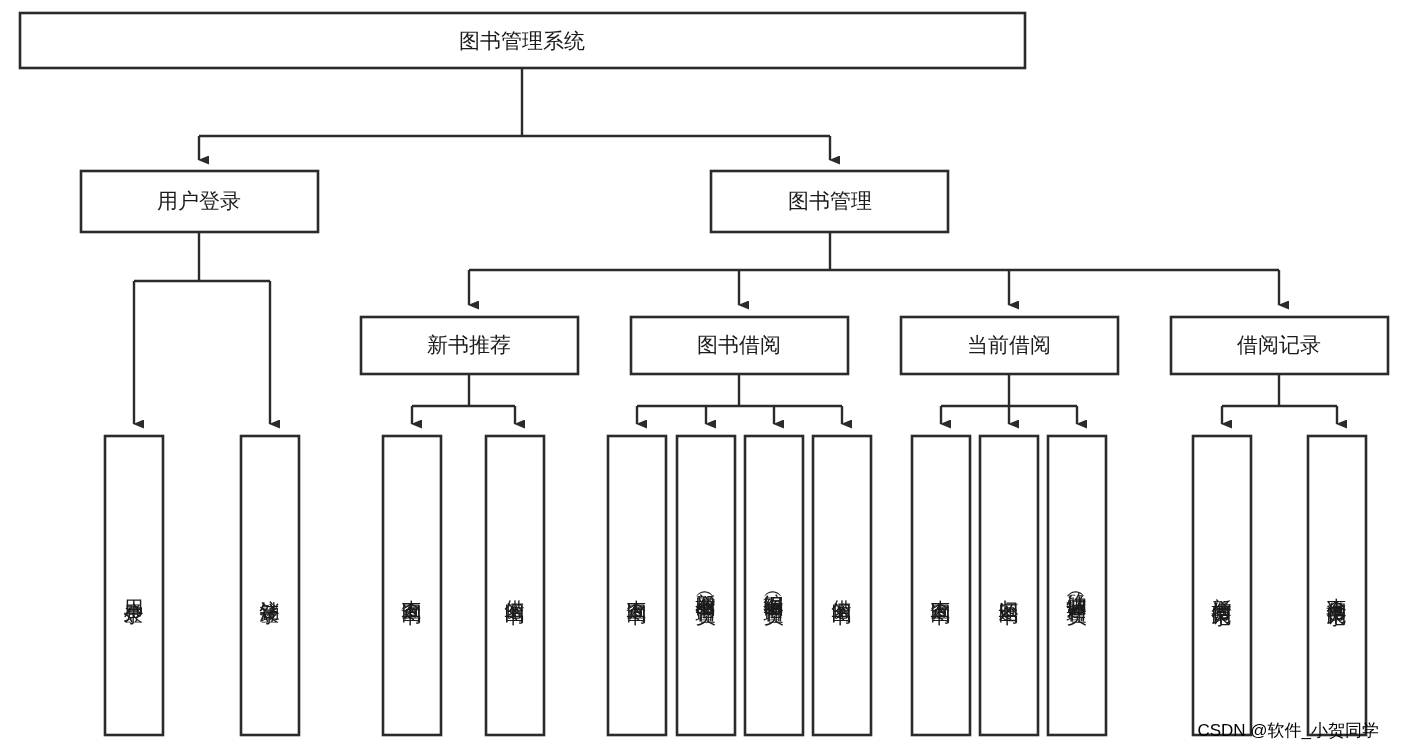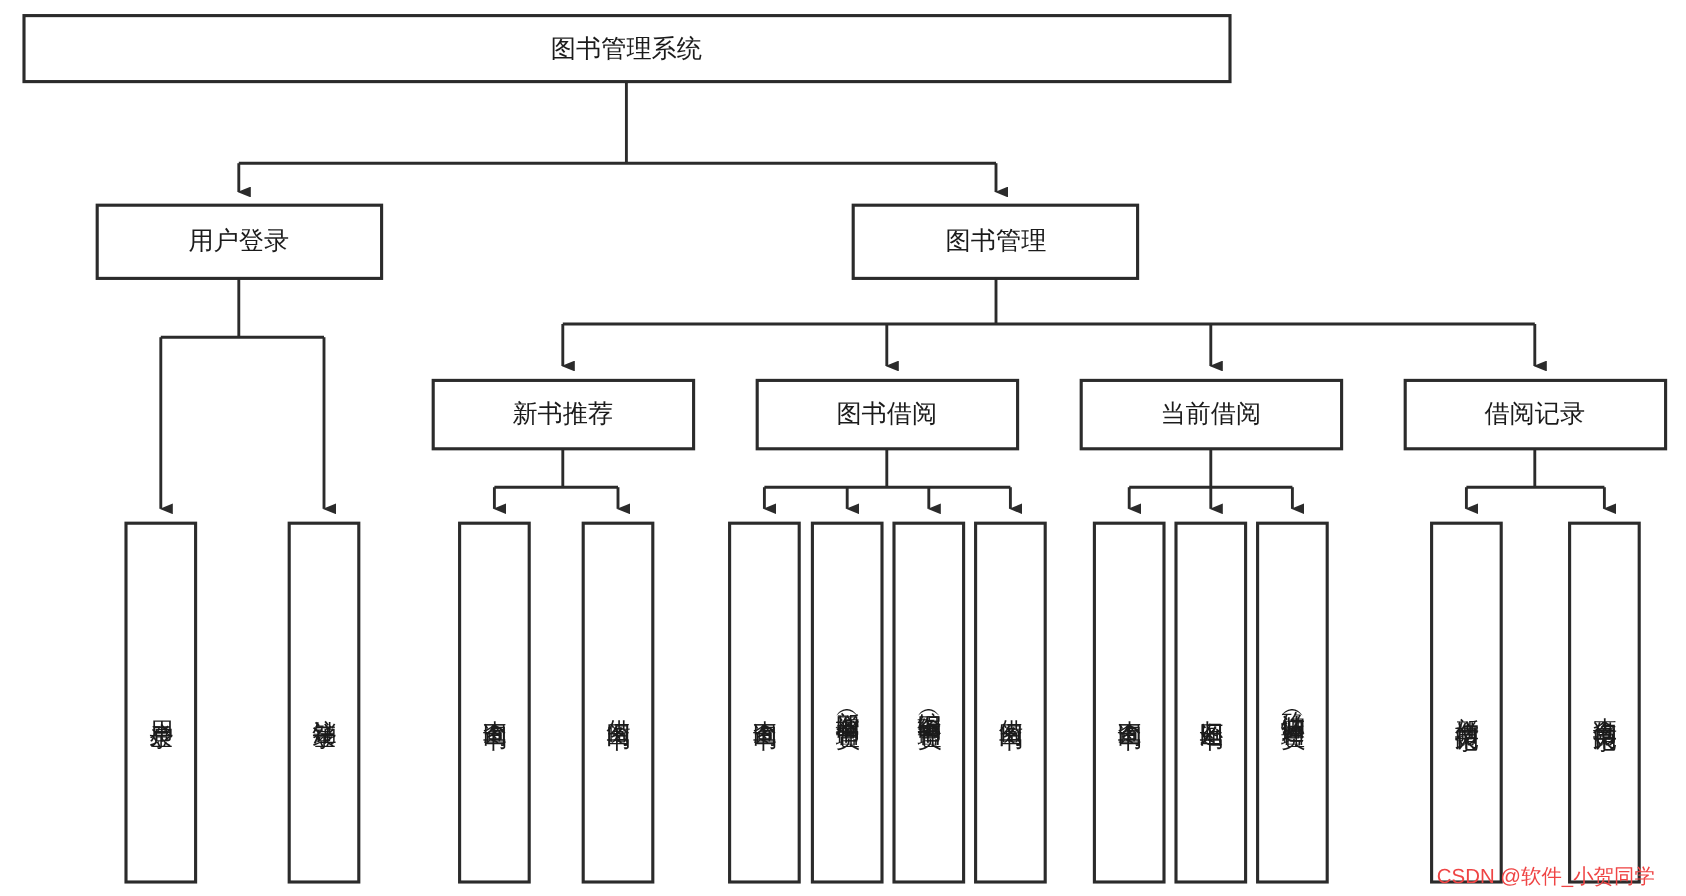--- a/index.html
+++ b/index.html
@@ -52,21 +52,21 @@
     text-orientation: upright;
     text-anchor: middle;
     letter-spacing: 2px;
   }
   .watermark {
     position: absolute;
     right: 12px;
     bottom: 5px;
     font-family: "Liberation Sans", "DejaVu Sans", sans-serif;
     font-size: 17px;
-    color: #ef4444;
+    color: #000000;
     white-space: nowrap;
     user-select: none;
   }
 </style>
 </head>
 <body>
 
 <div id="diagram-root">
 
   <svg class="flow" viewBox="0 0 1405 747">

